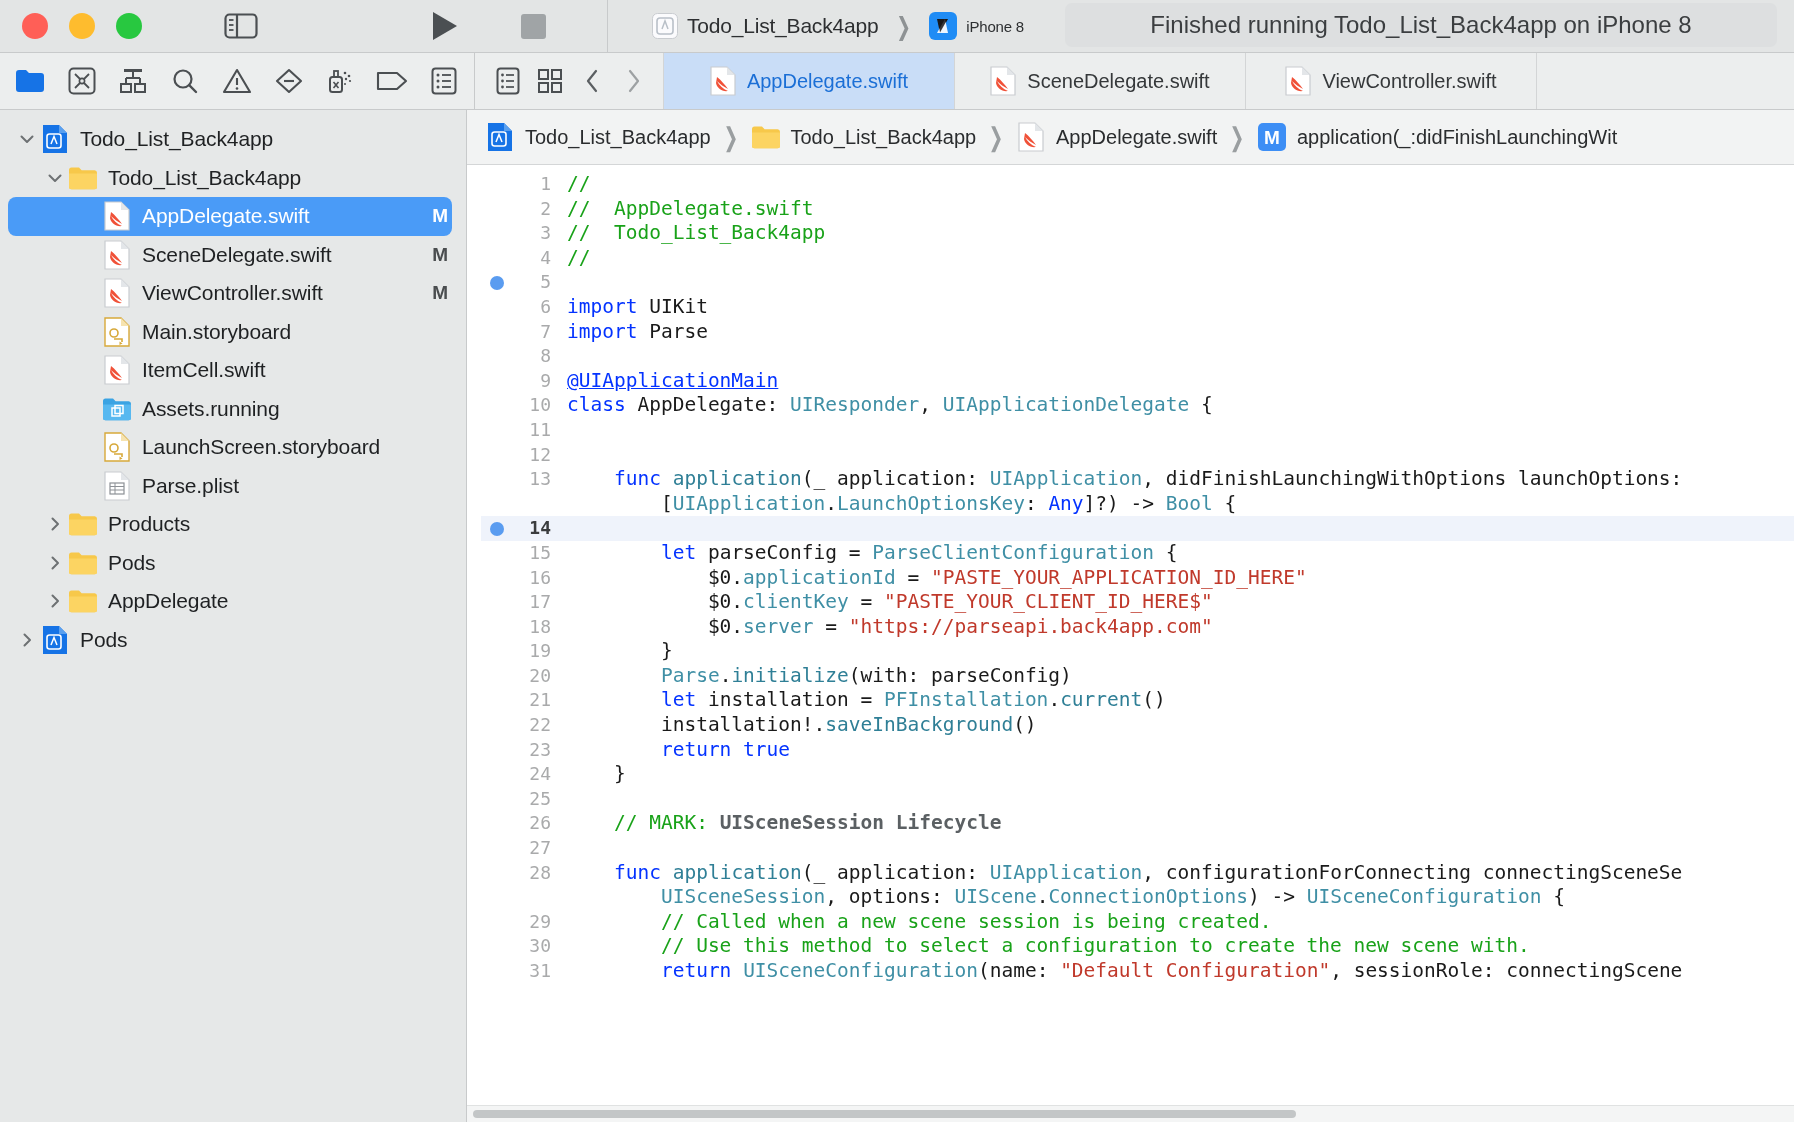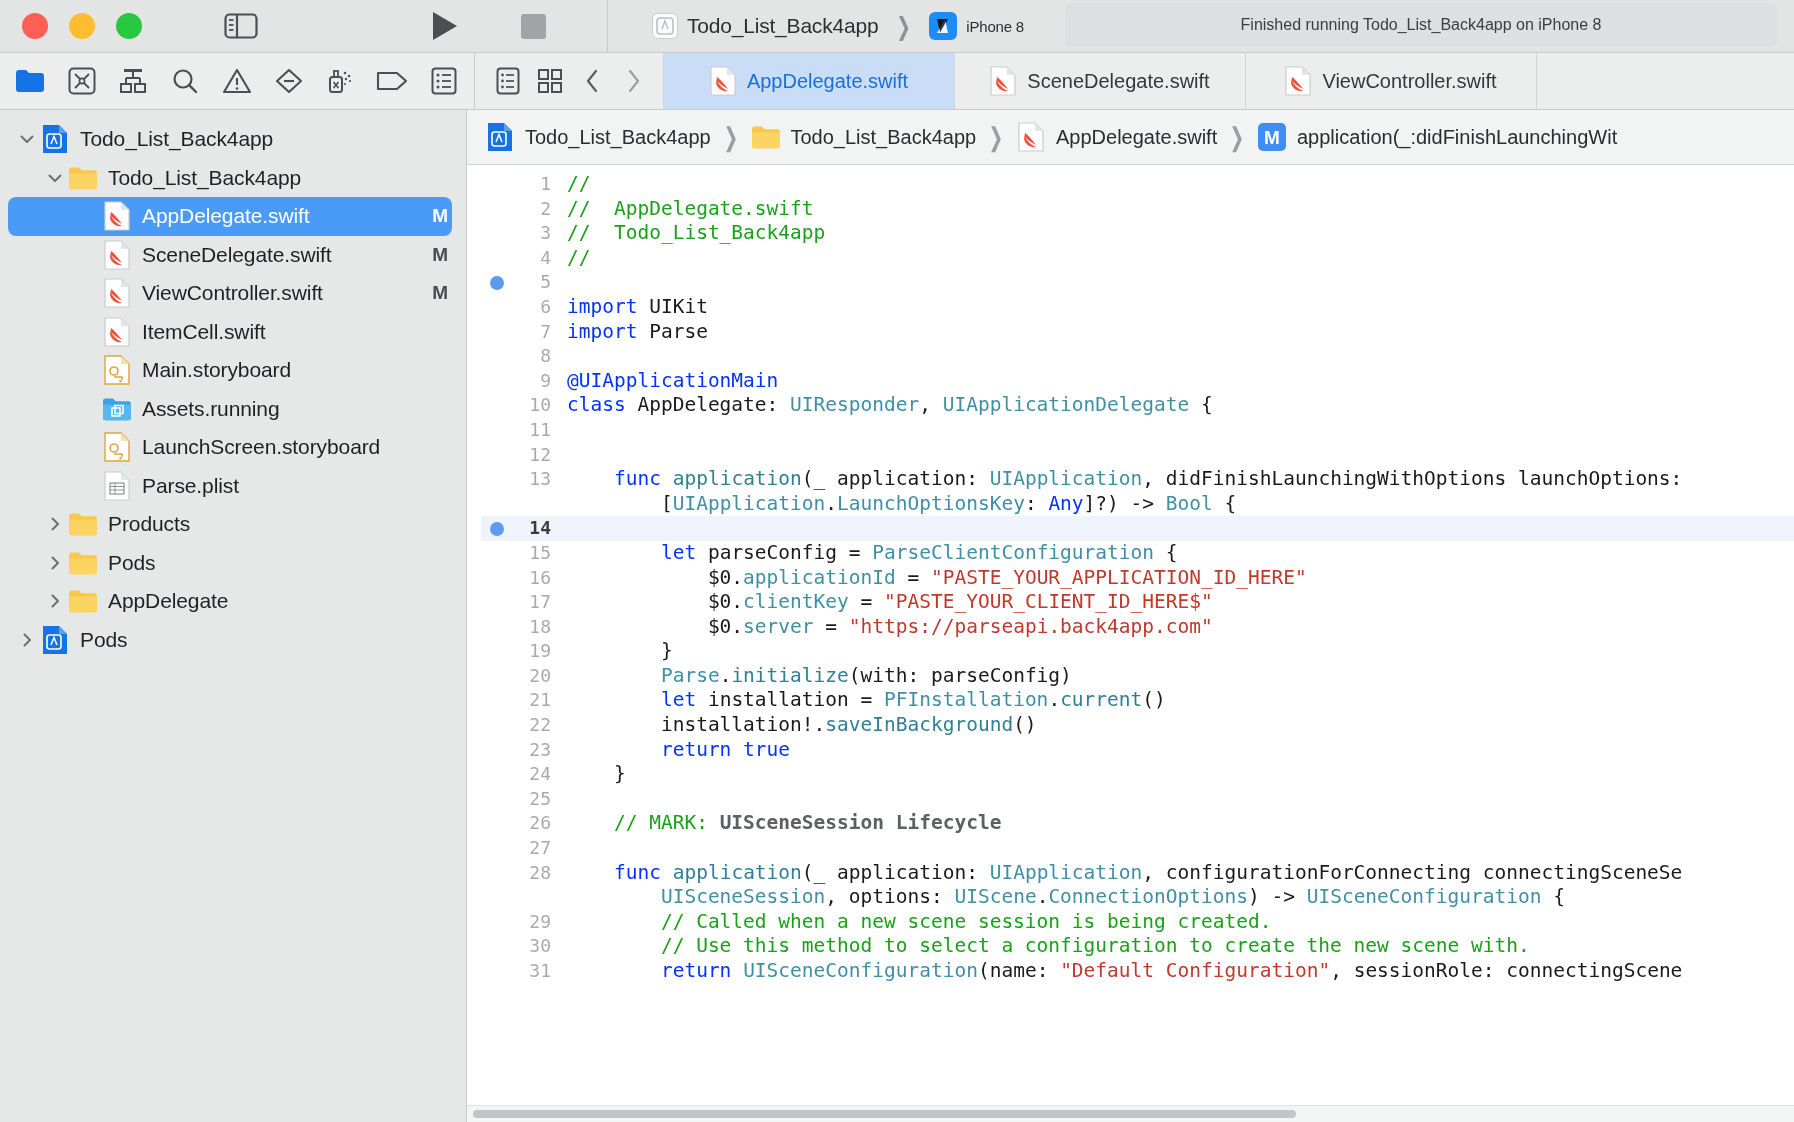--- a/index.html
+++ b/index.html
@@ -124,21 +124,21 @@
     width: 712px;
     height: 44px;
     background: #dddfe0;
     border-radius: 7px;
     display: flex;
     align-items: center;
     justify-content: center;
     overflow: hidden;
   }
   .status-text {
-    font-size: 16px;
+    font-size: 24px;
     color: #3b3e40;
     white-space: nowrap;
   }
 
   
   .row2 {
     height: 56px;
     min-height: 56px;
     display: flex;
     background: #eceeee;
@@ -366,21 +366,21 @@
   .src { white-space: pre; }
 
   
   .c-cmt  { color: #19a219; }
   .c-cmtb { color: #5b6063; font-weight: bold; }
   .c-kw   { color: #0433ff; }
   .c-plain{ color: #1a1a1a; }
   .c-type { color: #3f8fa5; }
   .c-str  { color: #c0392b; }
   .c-fn   { color: #2f7f96; }
-  .c-attr { color: #0433ff; }
+  .c-attr { color: #0433ff; text-decoration: underline; }
   .c-prop { color: #3f8fa5; }
 
   .scrollbar-h {
     position: absolute;
     bottom: 0;
     left: 0;
     right: 0;
     height: 16px;
     background: #f4f5f5;
     border-top: 1px solid #e0e2e2;
@@ -656,39 +656,39 @@
               <path d="M7 11 C11 14 15 19 18 23 C14 21 10 18 7 15 C9 19 13 23 18 25 C12 26 7 22 6 17 Z" fill="#f05138"></path>
             </svg>
           </span>
           <span class="nav-label">ViewController.swift</span>
           <span class="nav-badge">M</span>
         </div>
         <div class="nav-row ind-2">
           <span class="disc"></span>
           <span class="nav-ficon">
             <svg width="26" height="30" viewBox="0 0 26 30">
-              <path d="M1 1 H17 L25 9 V29 H1 Z" fill="#ffffff" stroke="#c9ccd0" stroke-width="1.2"></path>
-              <path d="M17 1 L25 9 H17 Z" fill="#e3e6e9"></path>
-              <path d="M7 11 C11 14 15 19 18 23 C14 21 10 18 7 15 C9 19 13 23 18 25 C12 26 7 22 6 17 Z" fill="#f05138"></path>
-            </svg>
-          </span>
-          <span class="nav-label">ItemCell.swift</span>
-        </div>
-        <div class="nav-row ind-2">
-          <span class="disc"></span>
-          <span class="nav-ficon">
-            <svg width="26" height="30" viewBox="0 0 26 30">
               <path d="M1 1 H17 L25 9 V29 H1 Z" fill="#ffffff" stroke="#d7a93a" stroke-width="1.4"></path>
               <path d="M17 1 L25 9 H17 Z" fill="#f6e3b0"></path>
               <circle cx="10" cy="16" r="4" fill="none" stroke="#d7a93a" stroke-width="1.6"></circle>
               <path d="M10 22 L18 22 L18 25" fill="none" stroke="#d7a93a" stroke-width="1.6"></path>
               <path d="M15.5 24.5 L18.5 26.5 L15.5 28" fill="#d7a93a"></path>
             </svg>
           </span>
           <span class="nav-label">Main.storyboard</span>
+        </div>
+        <div class="nav-row ind-2">
+          <span class="disc"></span>
+          <span class="nav-ficon">
+            <svg width="26" height="30" viewBox="0 0 26 30">
+              <path d="M1 1 H17 L25 9 V29 H1 Z" fill="#ffffff" stroke="#c9ccd0" stroke-width="1.2"></path>
+              <path d="M17 1 L25 9 H17 Z" fill="#e3e6e9"></path>
+              <path d="M7 11 C11 14 15 19 18 23 C14 21 10 18 7 15 C9 19 13 23 18 25 C12 26 7 22 6 17 Z" fill="#f05138"></path>
+            </svg>
+          </span>
+          <span class="nav-label">ItemCell.swift</span>
         </div>
         <div class="nav-row ind-2">
           <span class="disc"></span>
           <span class="nav-ficon">
             <svg width="30" height="26" viewBox="0 0 30 26">
               <path d="M1 5 a2.5 2.5 0 0 1 2.5-2.5 h7.5 l2.6 2.8 h13 a2.5 2.5 0 0 1 2.4 2.5 v14 a2.5 2.5 0 0 1 -2.5 2.5 H3.5 a2.5 2.5 0 0 1 -2.5 -2.5 Z" fill="#3aa3e3"></path>
               <path d="M1 8.5 h28 v13.3 a2.5 2.5 0 0 1 -2.5 2.5 H3.5 a2.5 2.5 0 0 1 -2.5 -2.5 Z" fill="#57b8f0"></path>
               <rect x="10" y="12" width="8" height="8" fill="none" stroke="#ffffff" stroke-width="1.5"></rect>
               <rect x="13" y="9.5" width="8" height="8" fill="none" stroke="#ffffff" stroke-width="1.5"></rect>
             </svg>

